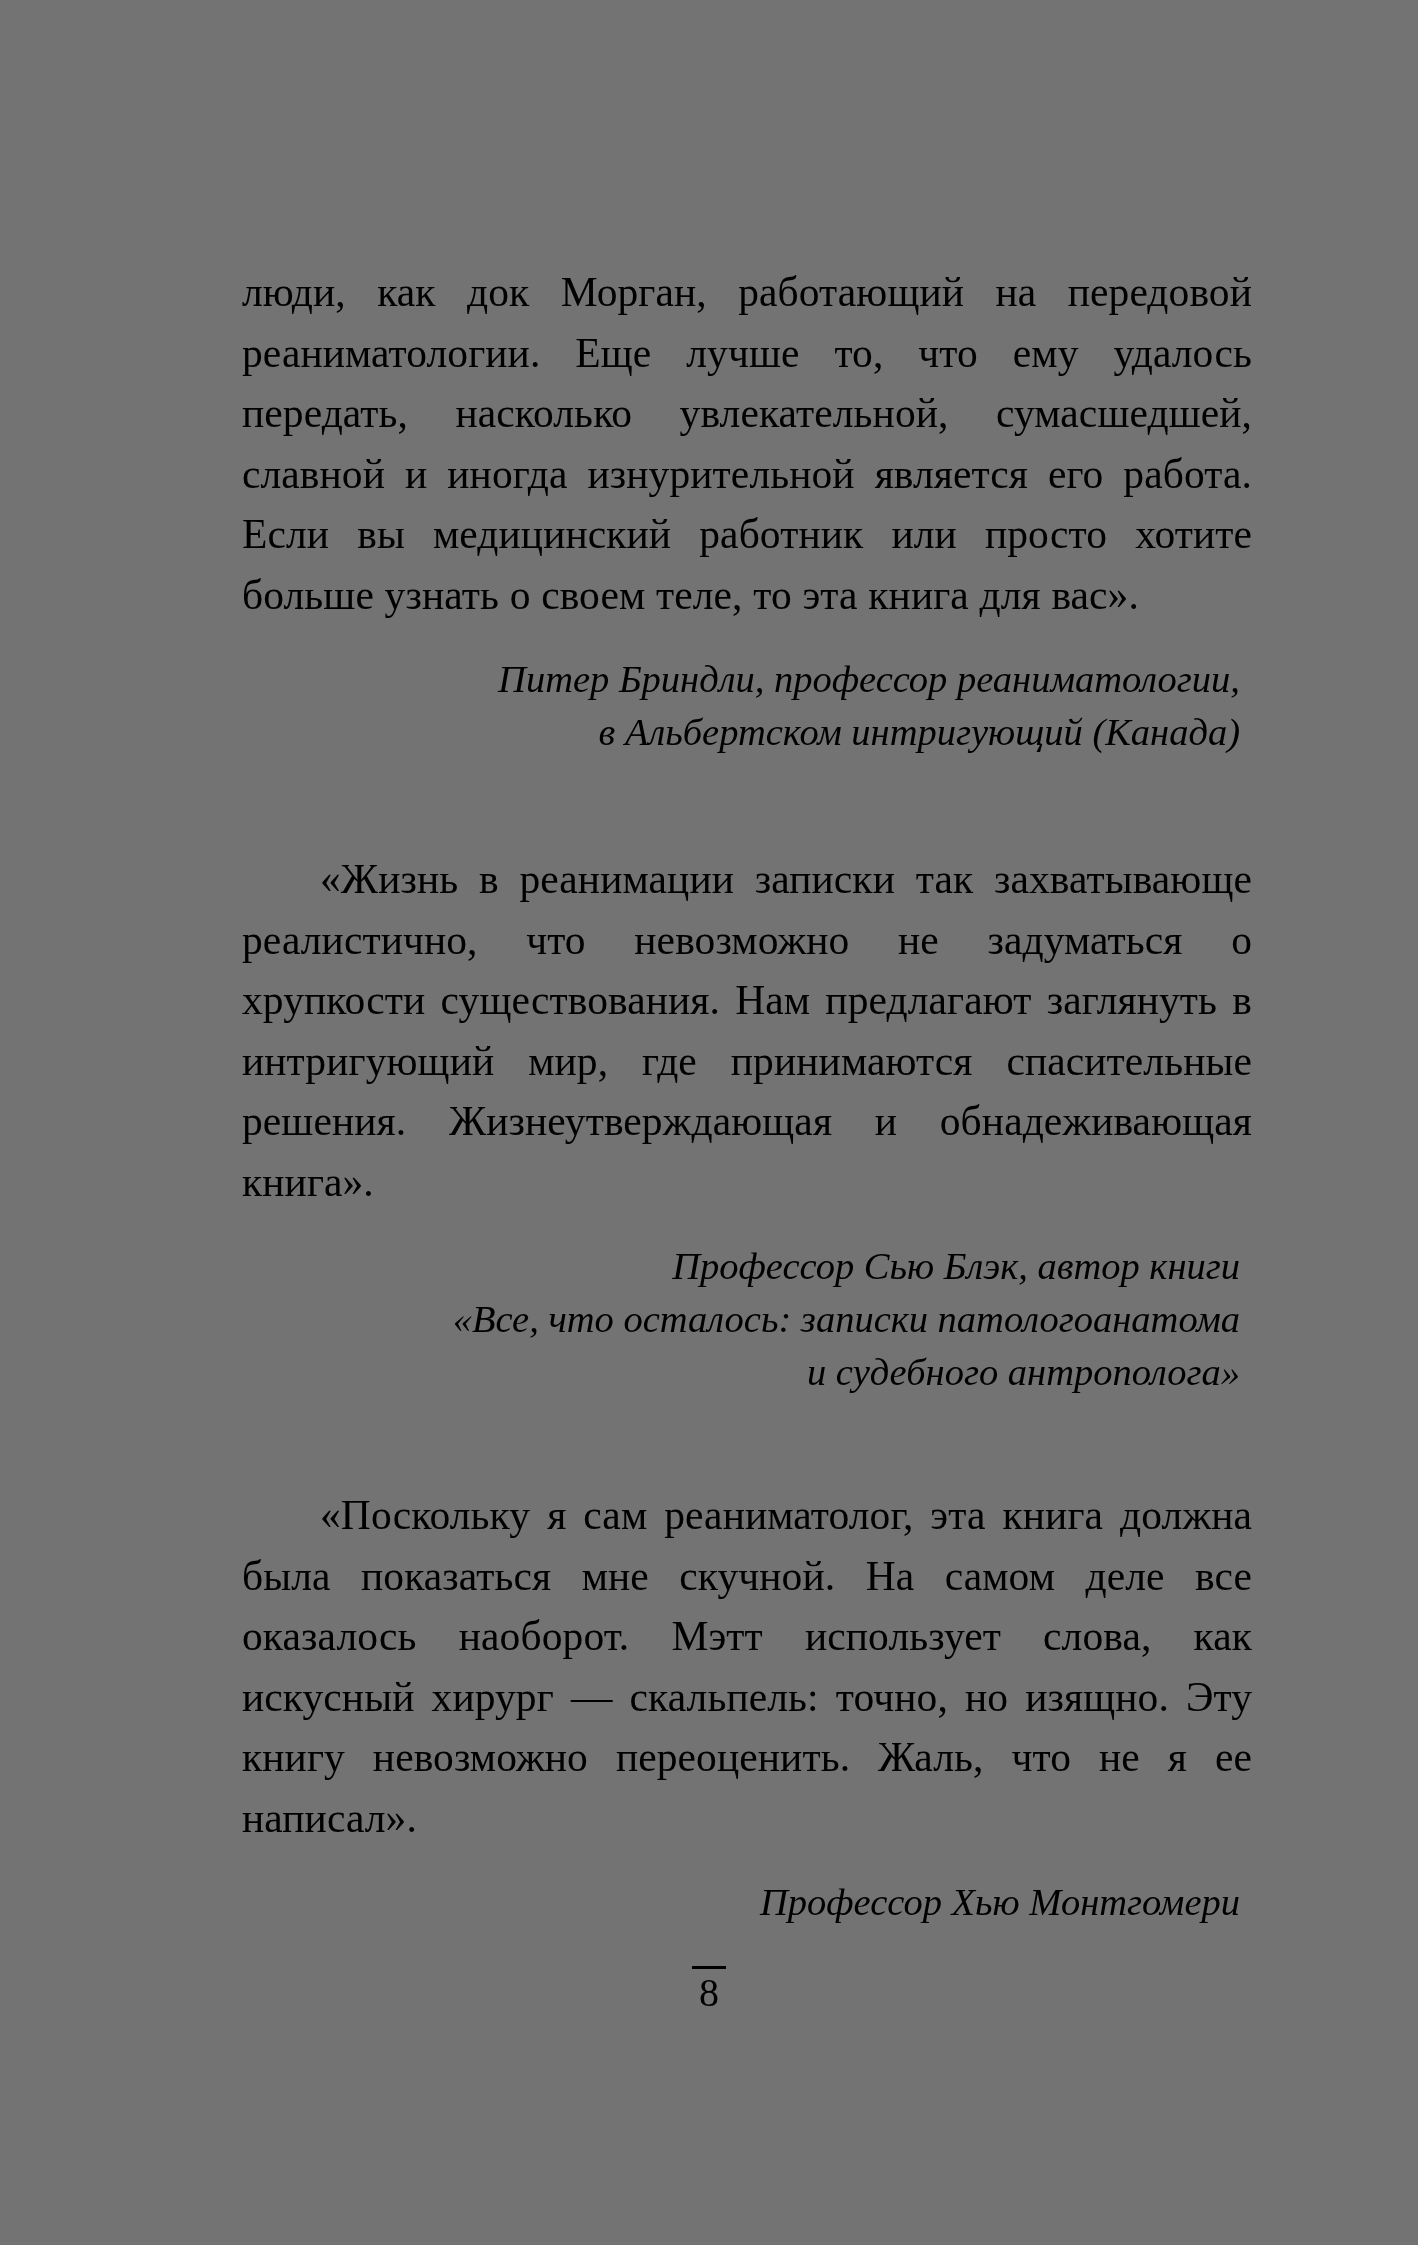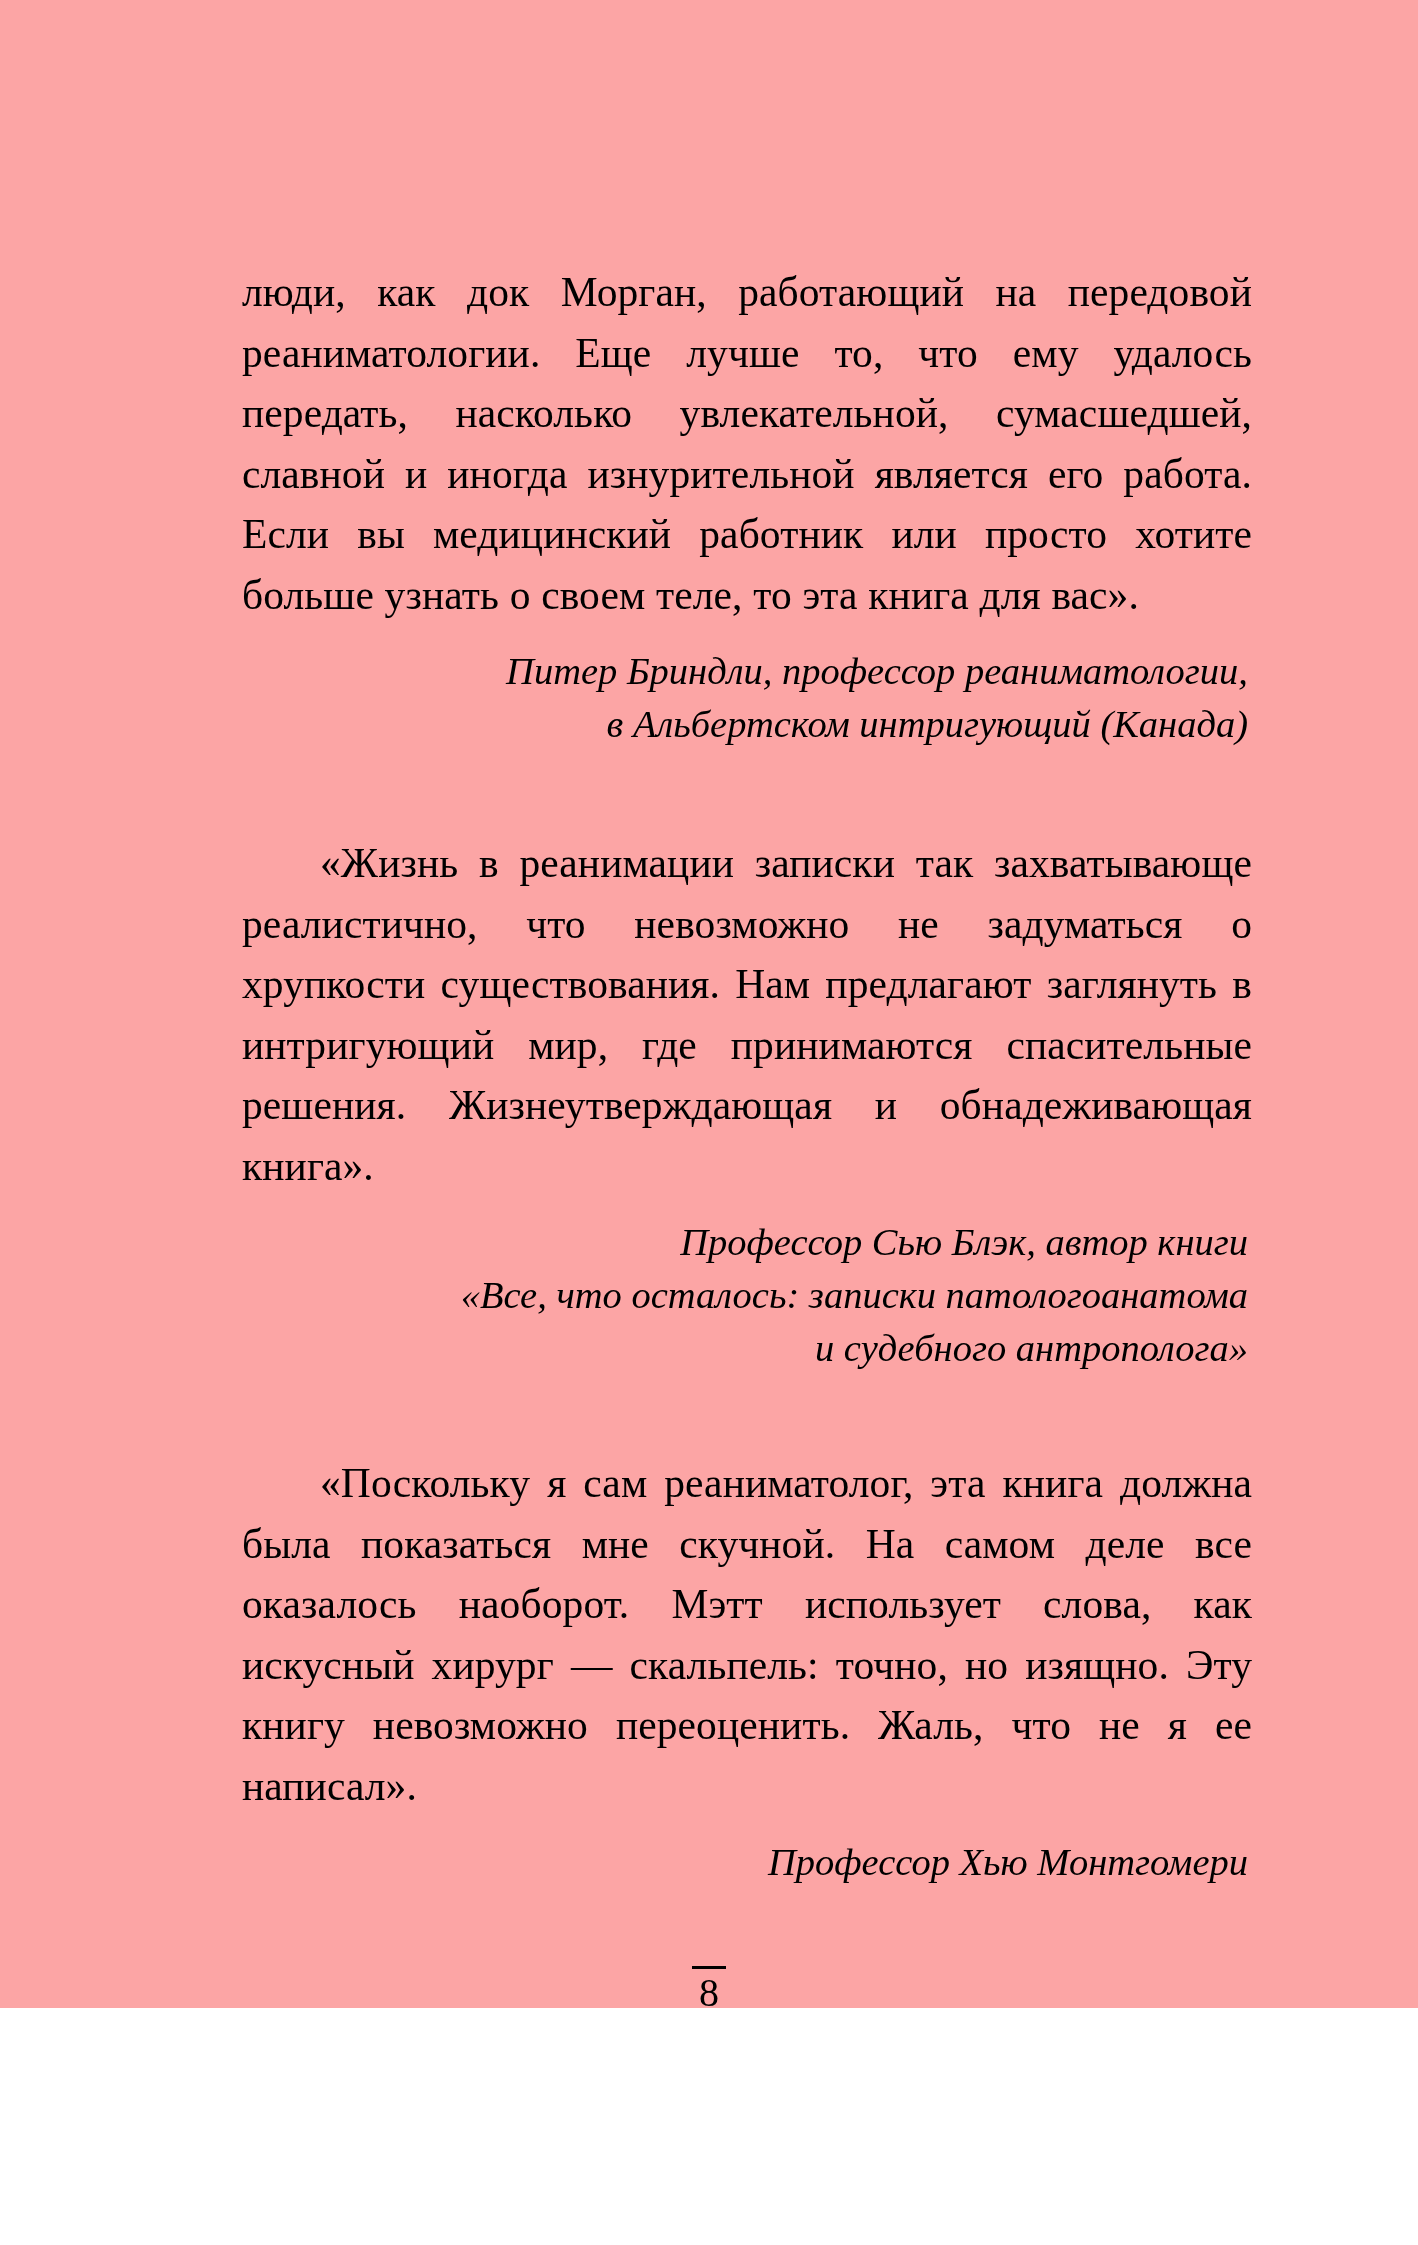--- a/index.html
+++ b/index.html
@@ -14,22 +14,22 @@
     font-family: "Liberation Serif", "DejaVu Serif", serif;
     color: #000000;
     overflow: hidden;
   }
 
   .page {
     position: absolute;
     left: 0;
     top: 0;
     width: 1418px;
-    height: 2008px;
-    background: #fca5a5;
+    height: 2245px;
+    background: #737373;
   }
 
   .content-column {
     position: absolute;
     left: 242px;
     top: 262px;
     width: 1010px;
   }
 
   .quote-paragraph {
@@ -46,21 +46,21 @@
 
   .quote-paragraph.no-indent {
     text-indent: 0;
   }
 
   .attribution {
     font-style: italic;
     font-size: 38.5px;
     line-height: 53px;
     text-align: right;
-    margin: 4px;
+    margin: 12px;
   }
 
   .attribution .attr-line {
     display: block;
     white-space: nowrap;
   }
 
   .gap-after-quote { height: 16px; }
   .gap-after-attr  { height: 78px; }
   .gap-after-attr-2 { height: 74px; }

